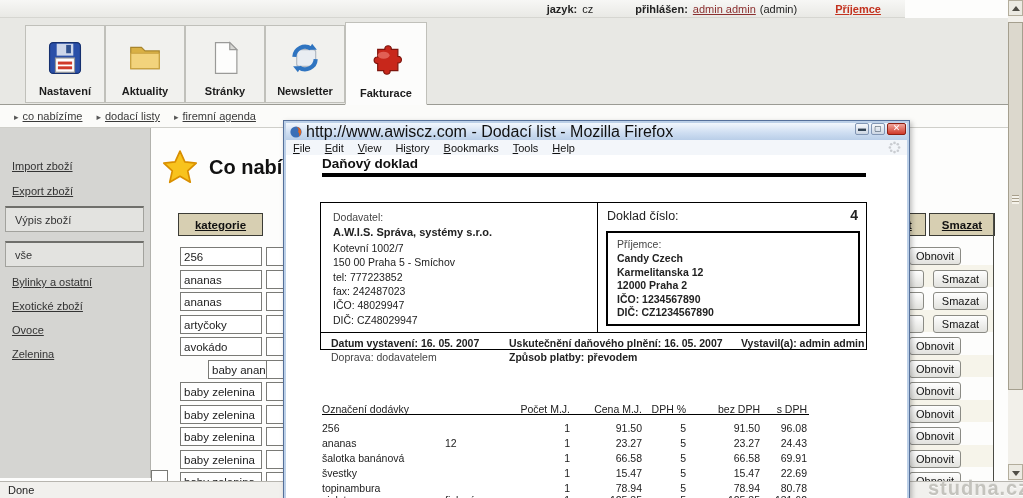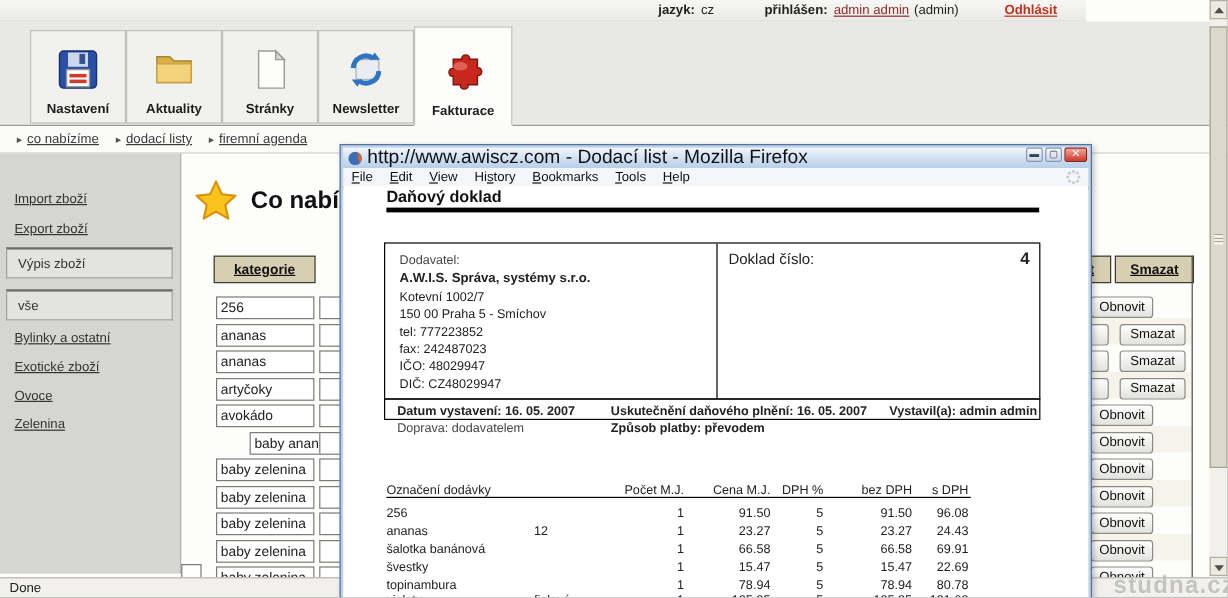--- a/index.html
+++ b/index.html
@@ -97,21 +97,21 @@
 <body>
 
 <div class="screen">
 
   <div class="topbar">
     <span class="lbl">jazyk:</span>
     <span style="margin:0 42px 0 5px;">cz</span>
     <span class="lbl">přihlášen:</span>
     <span class="userlink" style="margin-left:5px;">admin admin</span>
     <span style="margin-left:4px;">(admin)</span>
-    <span class="logout" style="margin:0 24px 0 38px;">Odhlásit</span>
+    <span class="logout" style="margin:0 24px 0 38px;">Příjemce</span>
   </div>
 
   <div class="tabstrip" id="tabstrip">
       <div class="tab" style="left: 25px; width: 80px;">
         <span class="ticon"><svg viewBox="0 0 32 32">
             <rect x="3" y="3" width="26" height="26" rx="3" fill="#2a4fa8" stroke="#16306e"></rect>
             <rect x="9" y="4" width="14" height="10" fill="#cdd6ea"></rect>
             <rect x="17" y="5" width="4" height="7" fill="#31518f"></rect>
             <rect x="8" y="16" width="16" height="12" fill="#fff" stroke="#999"></rect>
             <rect x="10" y="19" width="12" height="2.5" fill="#d03a2a"></rect>
@@ -284,20 +284,30 @@
             <div class="inv" style="left: 12px; top: 39px;">Kotevní 1002/7</div>
             <div class="inv" style="left: 12px; top: 53.3px;">150 00 Praha 5 - Smíchov</div>
             <div class="inv" style="left: 12px; top: 67.6px;">tel: 777223852</div>
             <div class="inv" style="left: 12px; top: 81.9px;">fax: 242487023</div>
             <div class="inv" style="left: 12px; top: 96.2px;">IČO: 48029947</div>
             <div class="inv" style="left: 12px; top: 110.5px;">DIČ: CZ48029947</div>
           </div>
 
         <div class="inv" style="left:286px;top:6px;font-size:12.5px;">Doklad číslo:</div>
         <div class="inv invb" style="right:8px;top:4px;font-size:14px;">4</div>
+        <div class="box" style="left:285px;top:28px;width:254px;height:95px;border-width:2px;">
+          <div class="inv" style="left:9px;top:5px;color:#444;">Příjemce:</div>
+          <div id="recipientlines">
+              <div class="inv invb" style="left: 9px; top: 19px;">Candy Czech</div>
+              <div class="inv invb" style="left: 9px; top: 32.5px;">Karmelitanska 12</div>
+              <div class="inv invb" style="left: 9px; top: 46px;">12000 Praha 2</div>
+              <div class="inv invb" style="left: 9px; top: 59.5px;">IČO: 1234567890</div>
+              <div class="inv invb" style="left: 9px; top: 73px;">DIČ: CZ1234567890</div>
+            </div>
+        </div>
       </div>
 
       <div class="box" style="left:34px;top:177px;width:547px;height:18px;">
         <div class="inv invb" style="left:10px;top:4px;">
           <span>Datum vystavení:</span>
           <span>16. 05. 2007</span>
         </div>
         <div class="inv" style="left:10px;top:18px;color:#444;">
           <span>Doprava:</span>
           <span>dodavatelem</span>

